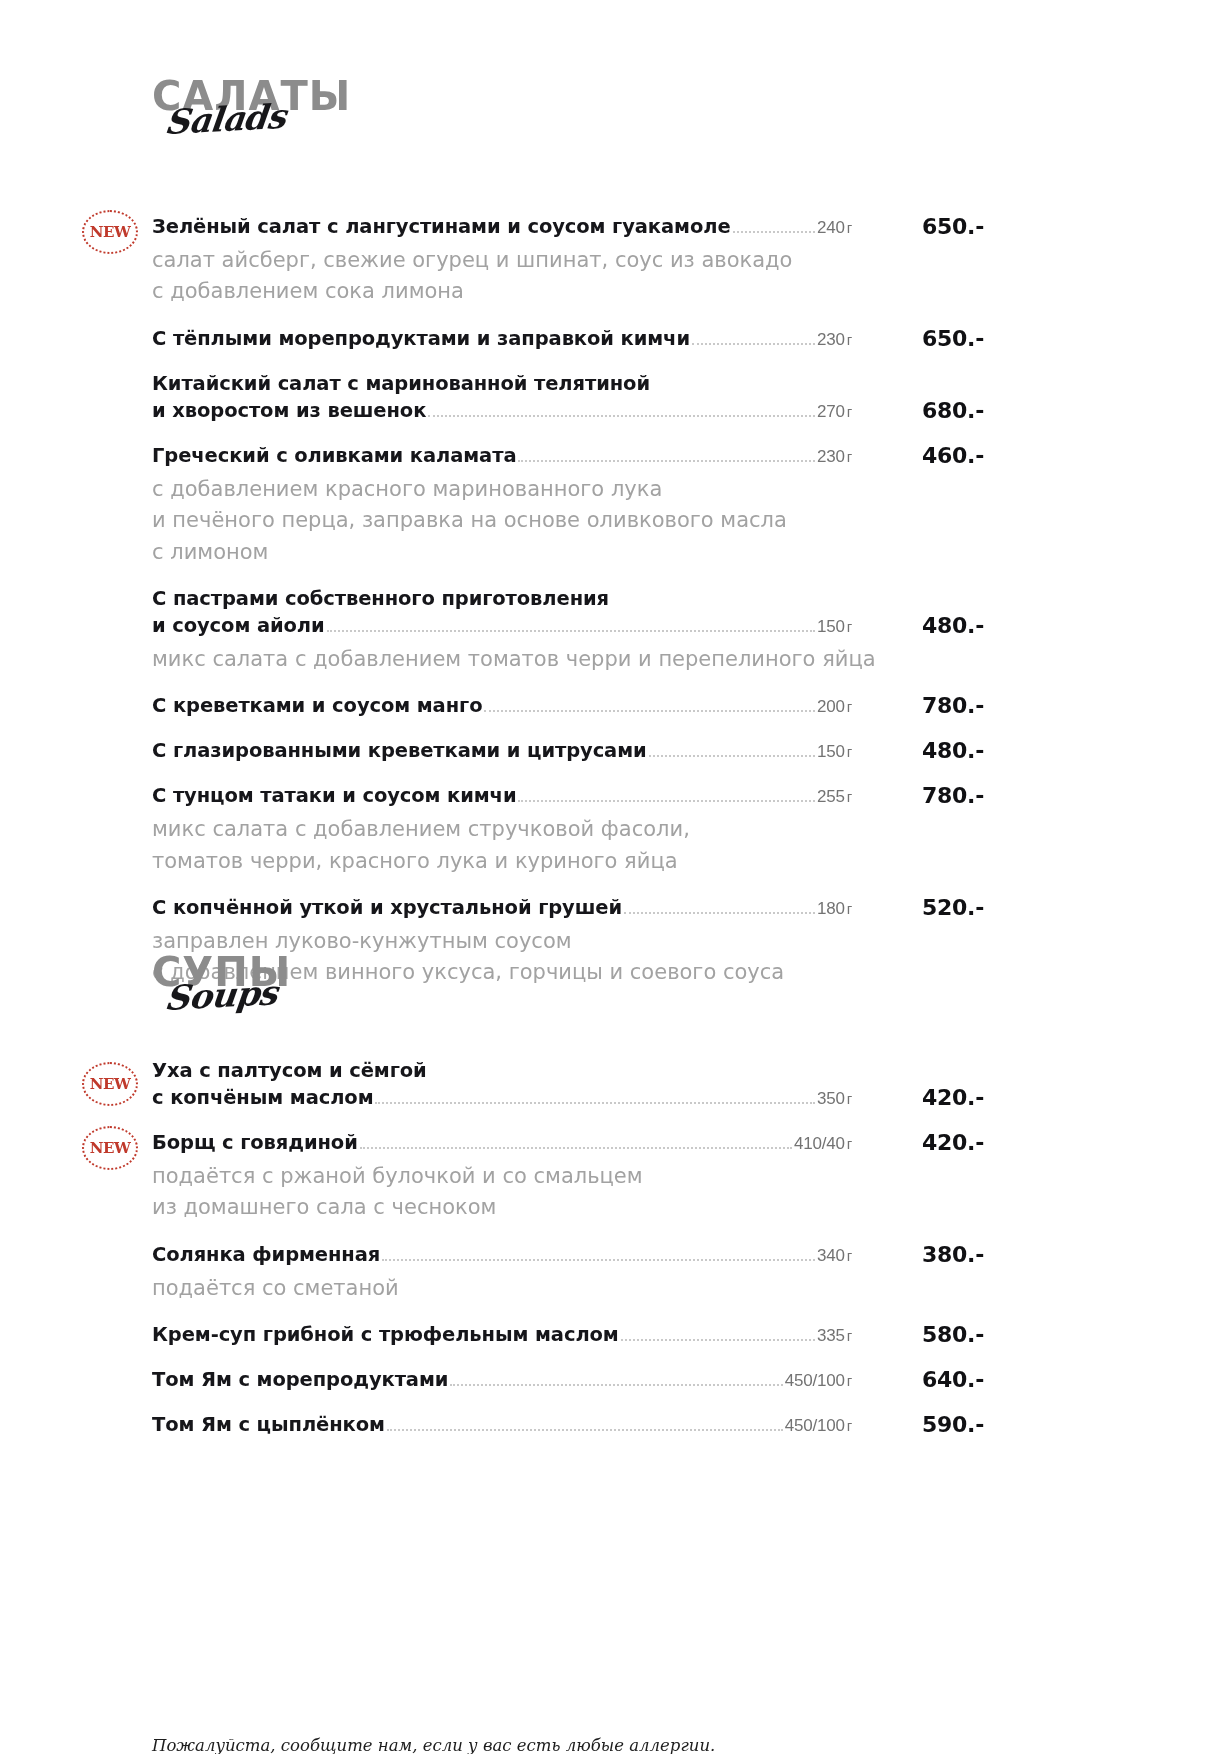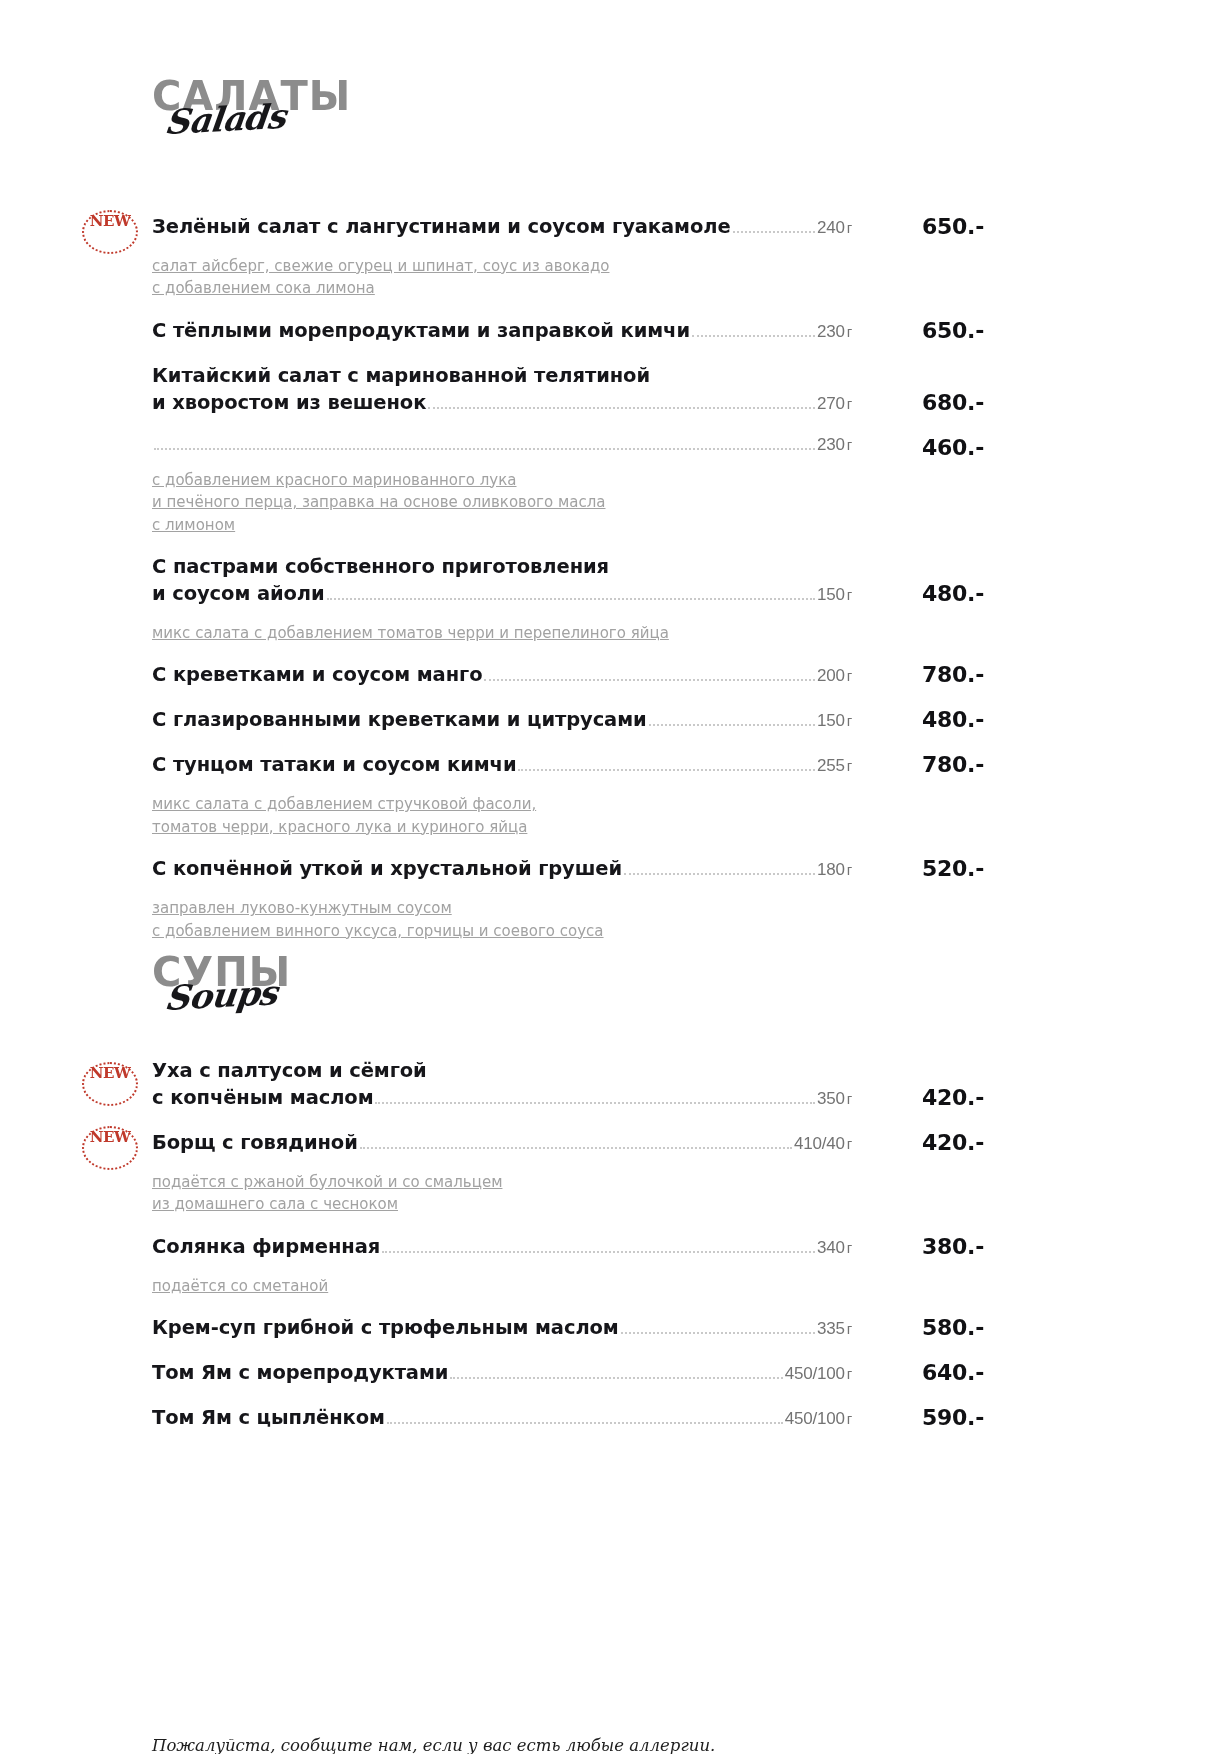--- a/index.html
+++ b/index.html
@@ -101,38 +101,38 @@
     right: -132px;
     font-size: 22px;
     font-weight: 700;
     color: #111114;
     white-space: nowrap;
     text-align: left;
     font-family: "DejaVu Sans", sans-serif;
     letter-spacing: -0.3px;
   }
   .desc {
-    font-size: 15px;
+    font-size: 21px;
     color: #a2a2a2;
     line-height: 1.5;
-    margin-top: 14px;
+    margin-top: 4px;
     font-family: "DejaVu Sans", sans-serif;
-    text-decoration: underline;
   }
   .desc div { white-space: nowrap; }
 
   
   .new-badge {
     position: absolute;
     left: -70px;
     width: 56px;
     height: 44px;
     border: 2px dotted #c0392b;
     border-radius: 50%;
     display: flex;
+    align-items: center;
     justify-content: center;
     box-sizing: border-box;
   }
   .new-badge span {
     font-family: "DejaVu Serif", serif;
     font-weight: 700;
     font-size: 15px;
     color: #c0392b;
     letter-spacing: -0.5px;
   }
@@ -197,20 +197,21 @@
             <span class="name-text">и хворостом из вешенок</span>
             <span class="leader"></span>
             <span class="weight"><span>270</span><span class="unit">г</span></span>
             <span class="price">680.-</span>
           </div>
         </div>
       </div>
       <div class="menu-item">
         <div class="item-rows">
           <div class="name-row">
+            <span class="name-text">Греческий с оливками каламата</span>
             <span class="leader"></span>
             <span class="weight"><span>230</span><span class="unit">г</span></span>
             <span class="price">460.-</span>
           </div>
           <div class="desc">
             <div>с добавлением красного маринованного лука</div>
             <div>и печёного перца, заправка на основе оливкового масла</div>
             <div>с лимоном</div>
           </div>
         </div>

